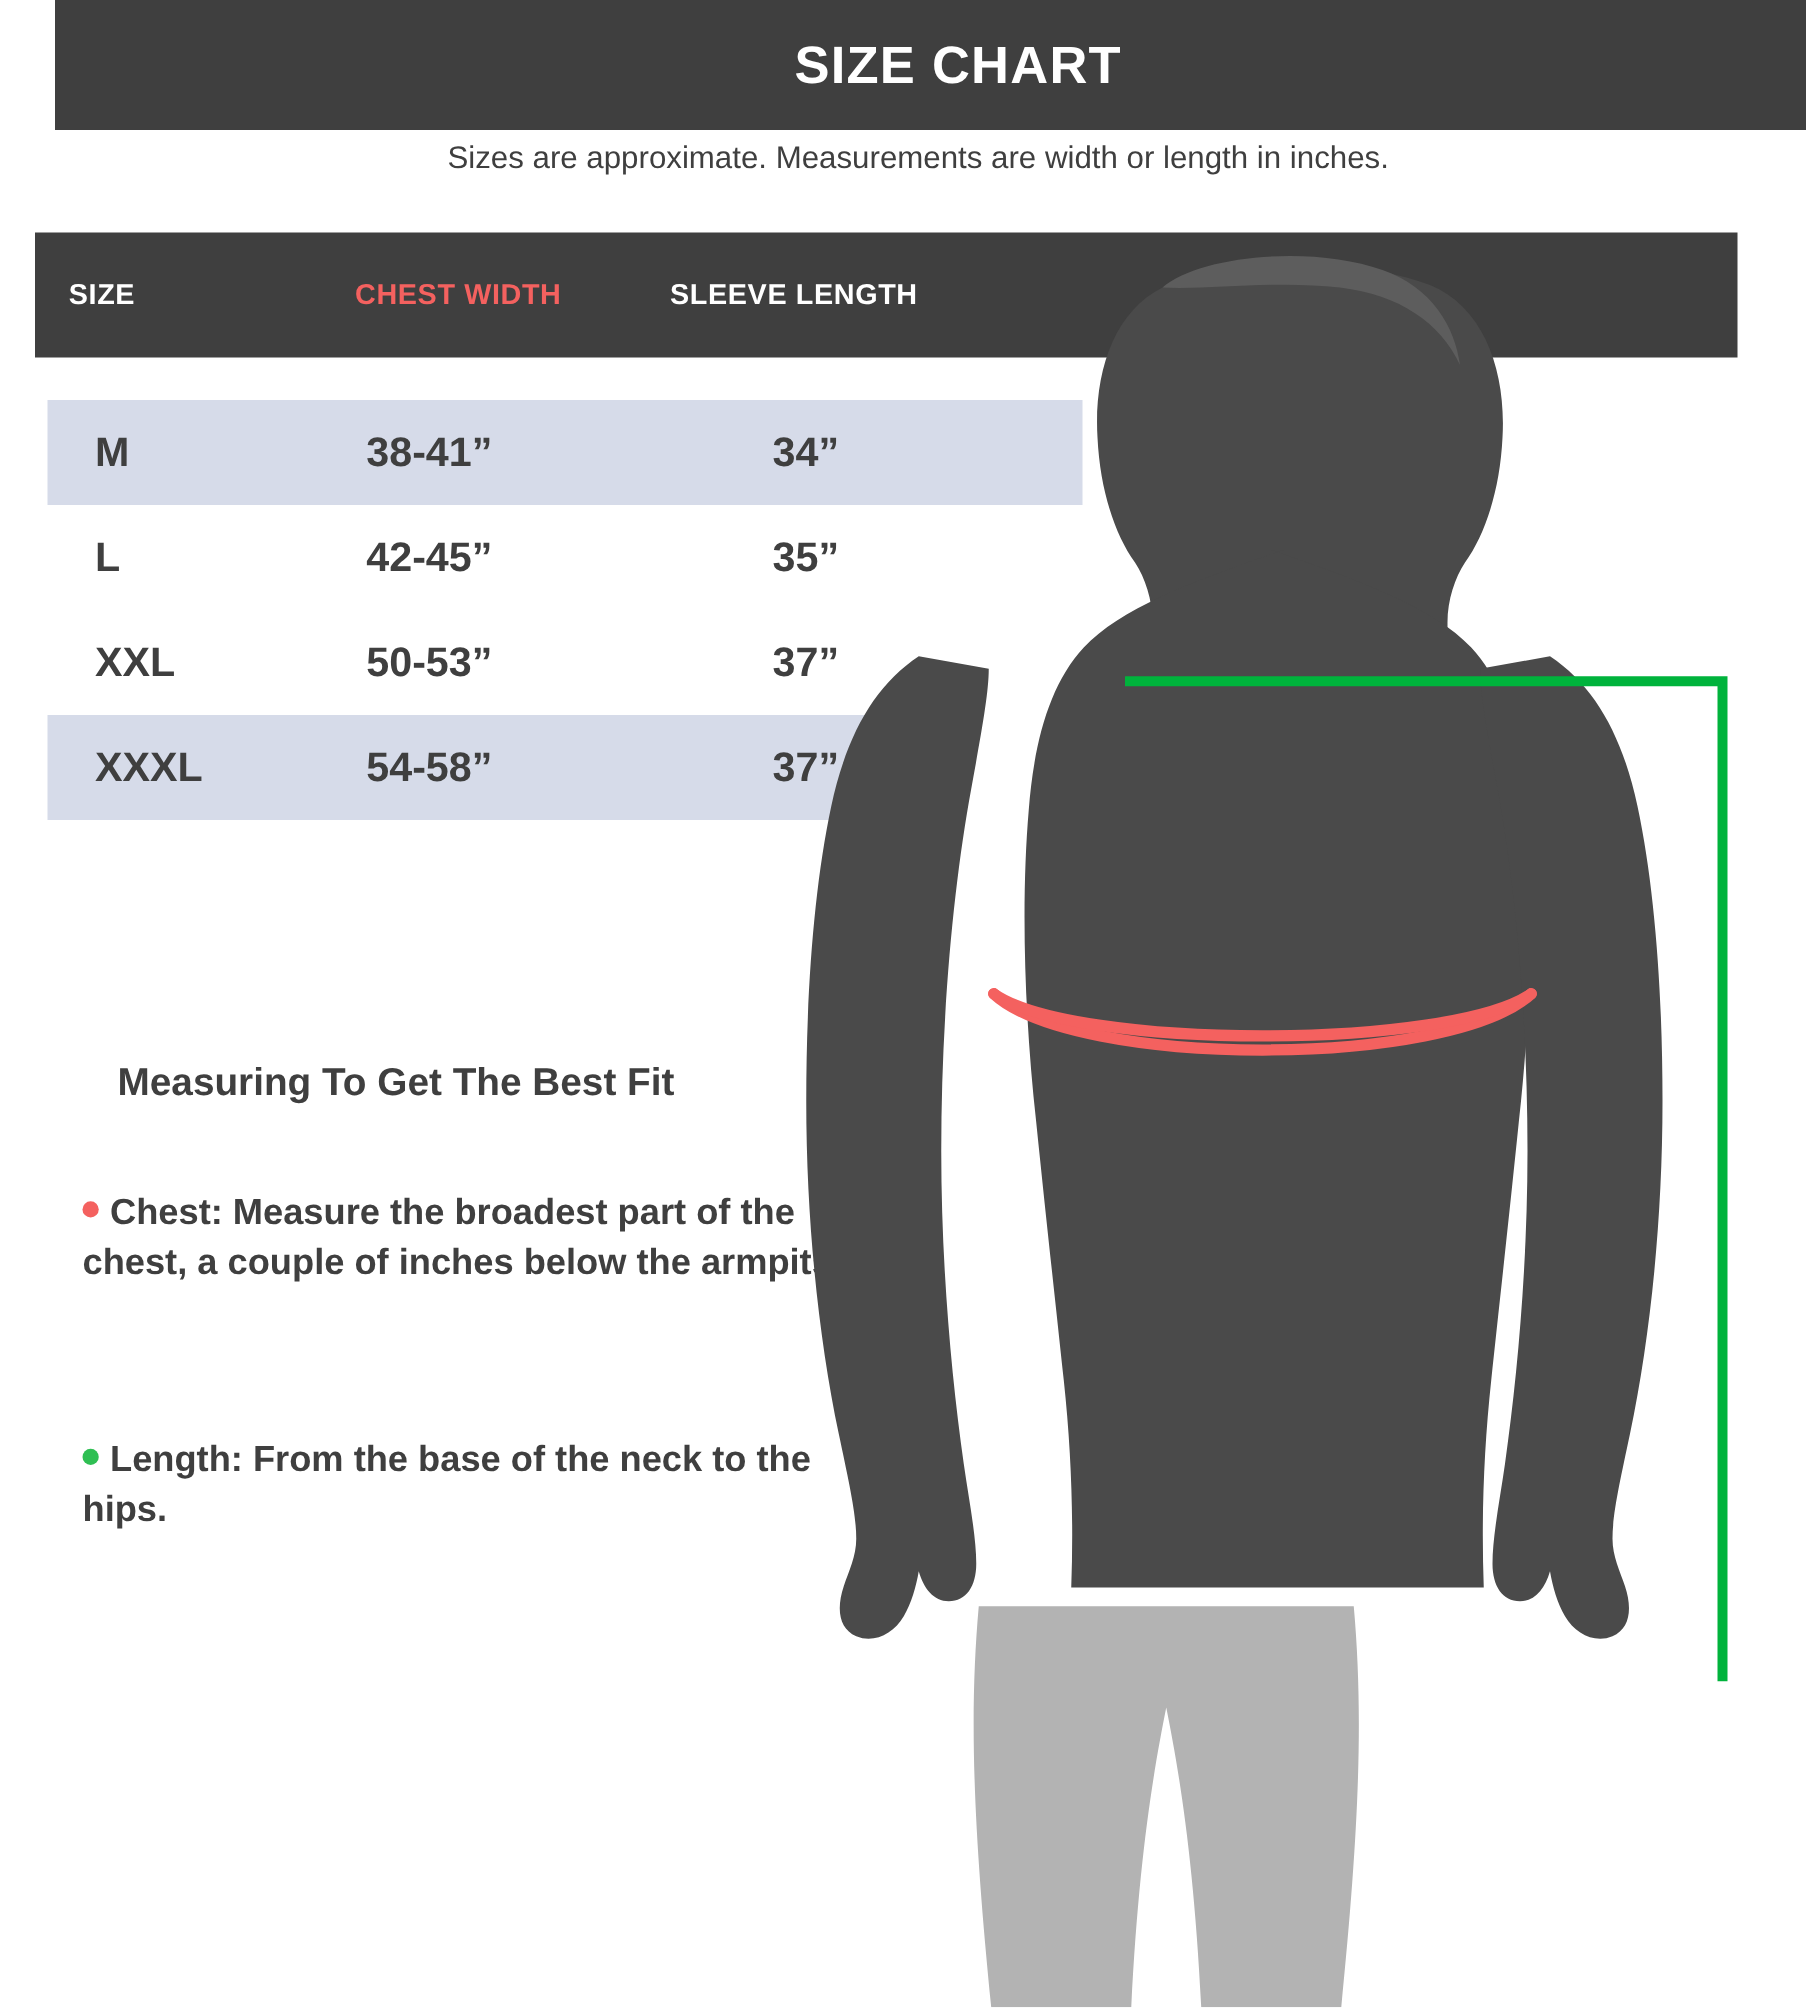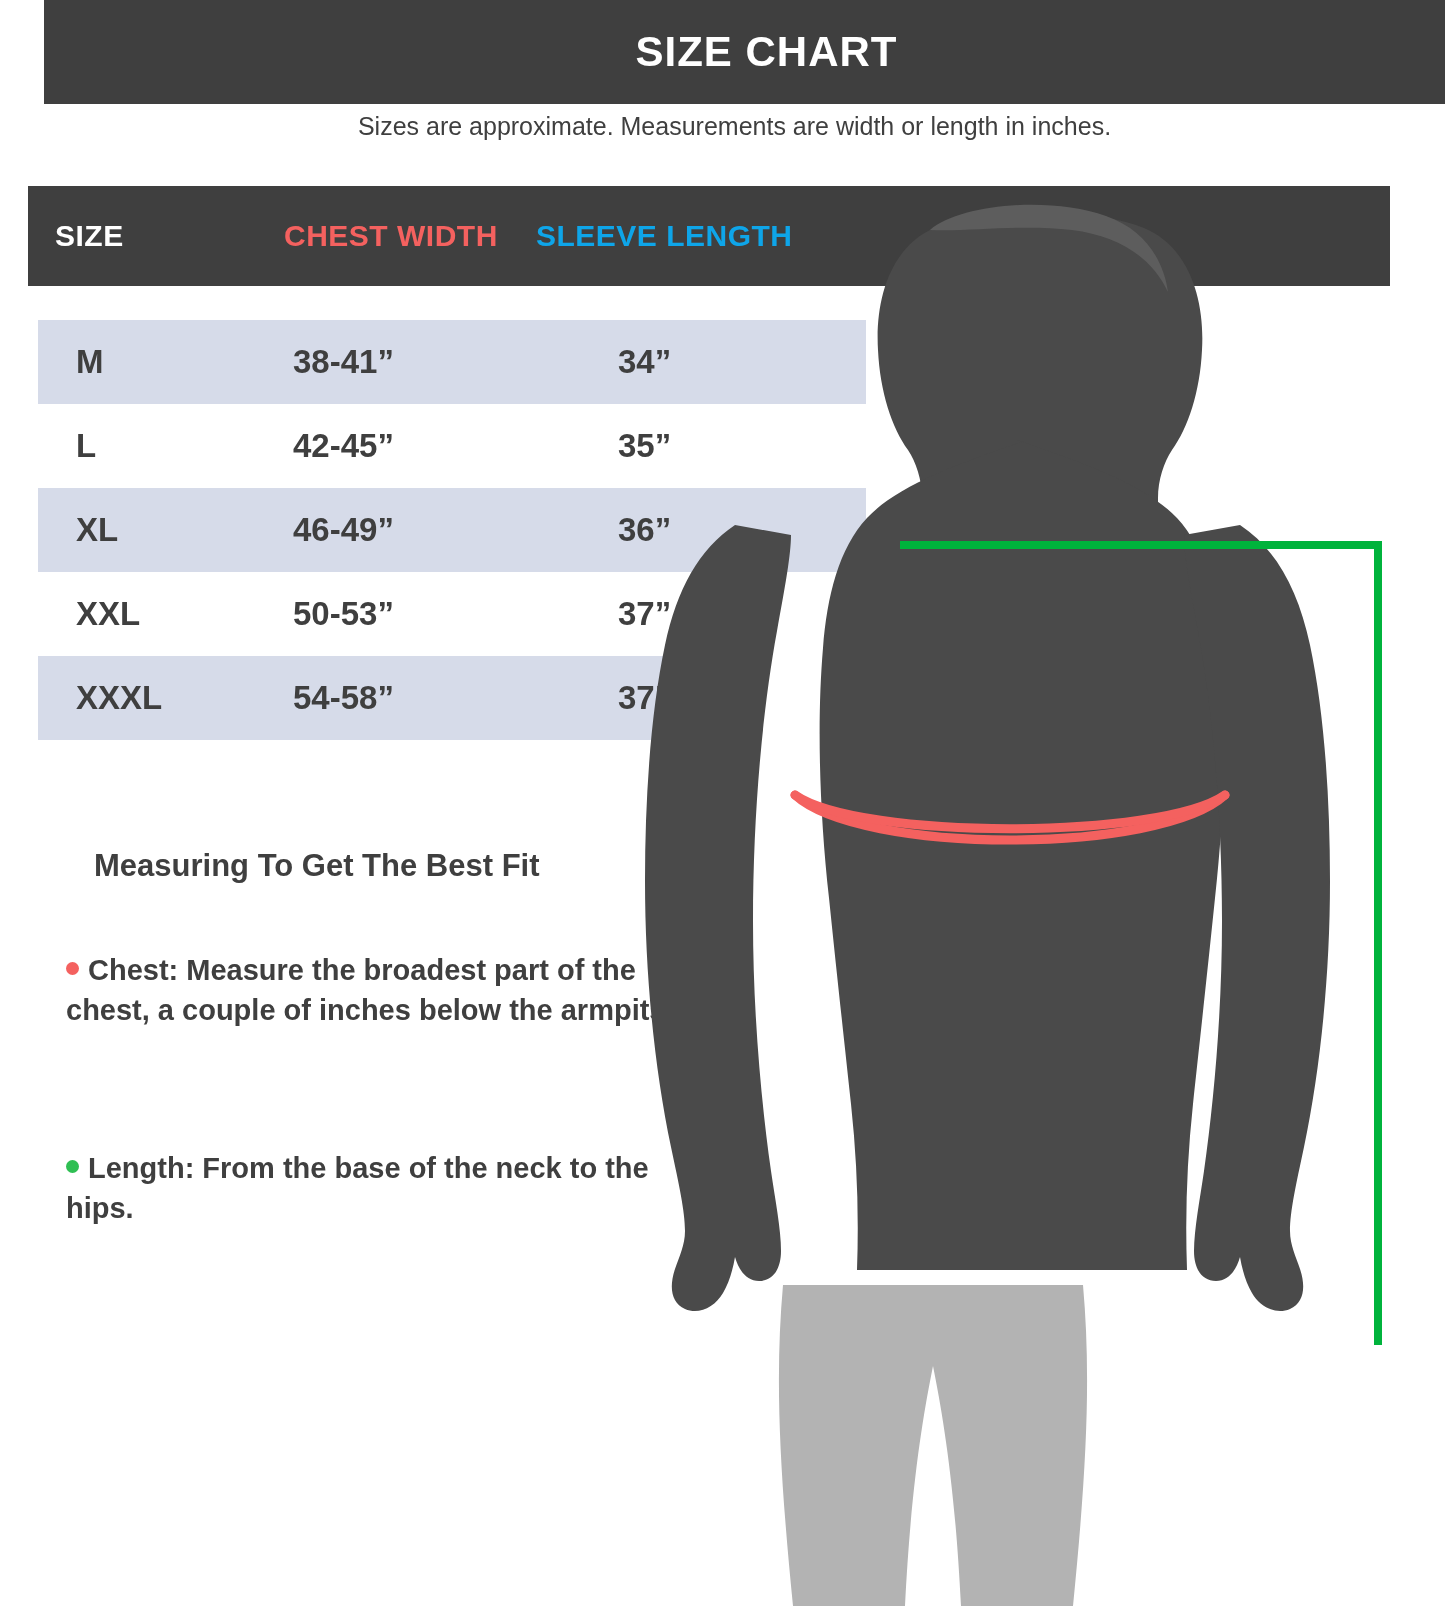--- a/index.html
+++ b/index.html
@@ -52,27 +52,27 @@
     position: absolute;
     left: 28px; top: 186px;
     width: 1362px;
     height: 100px;
     background: #3f3f3f;
   }
   .th {
     position: absolute;
     top: 50%;
     transform: translateY(-50%);
-    font-size: 30px;
+    font-size: 23px;
     font-weight: bold;
     letter-spacing: 0.5px;
   }
   .th-size  { left: 27px;  color: #ffffff; }
   .th-chest { left: 228px; color: #f4615f; margin-left: 28px; }
-  .th-sleeve{ left: 508px; color: #0ea5e9; }
+  .th-sleeve{ left: 508px; color: #ffffff; }
 
   .table-body {
     position: absolute;
     left: 38px; top: 320px;
     width: 828px;
   }
   .row {
     position: relative;
     height: 84px;
   }
@@ -158,25 +158,20 @@
       <div class="cell c-chest">38-41”</div>
       <div class="cell c-sleeve">34”</div>
     </div>
 
     <div class="row">
       <div class="cell c-size">L</div>
       <div class="cell c-chest">42-45”</div>
       <div class="cell c-sleeve">35”</div>
     </div>
 
-    <div class="row alt w2">
-      <div class="cell c-size">XL</div>
-      <div class="cell c-chest">46-49”</div>
-      <div class="cell c-sleeve">36”</div>
-    </div>
 
     <div class="row">
       <div class="cell c-size">XXL</div>
       <div class="cell c-chest">50-53”</div>
       <div class="cell c-sleeve">37”</div>
     </div>
 
     <div class="row alt w3">
       <div class="cell c-size">XXXL</div>
       <div class="cell c-chest">54-58”</div>

